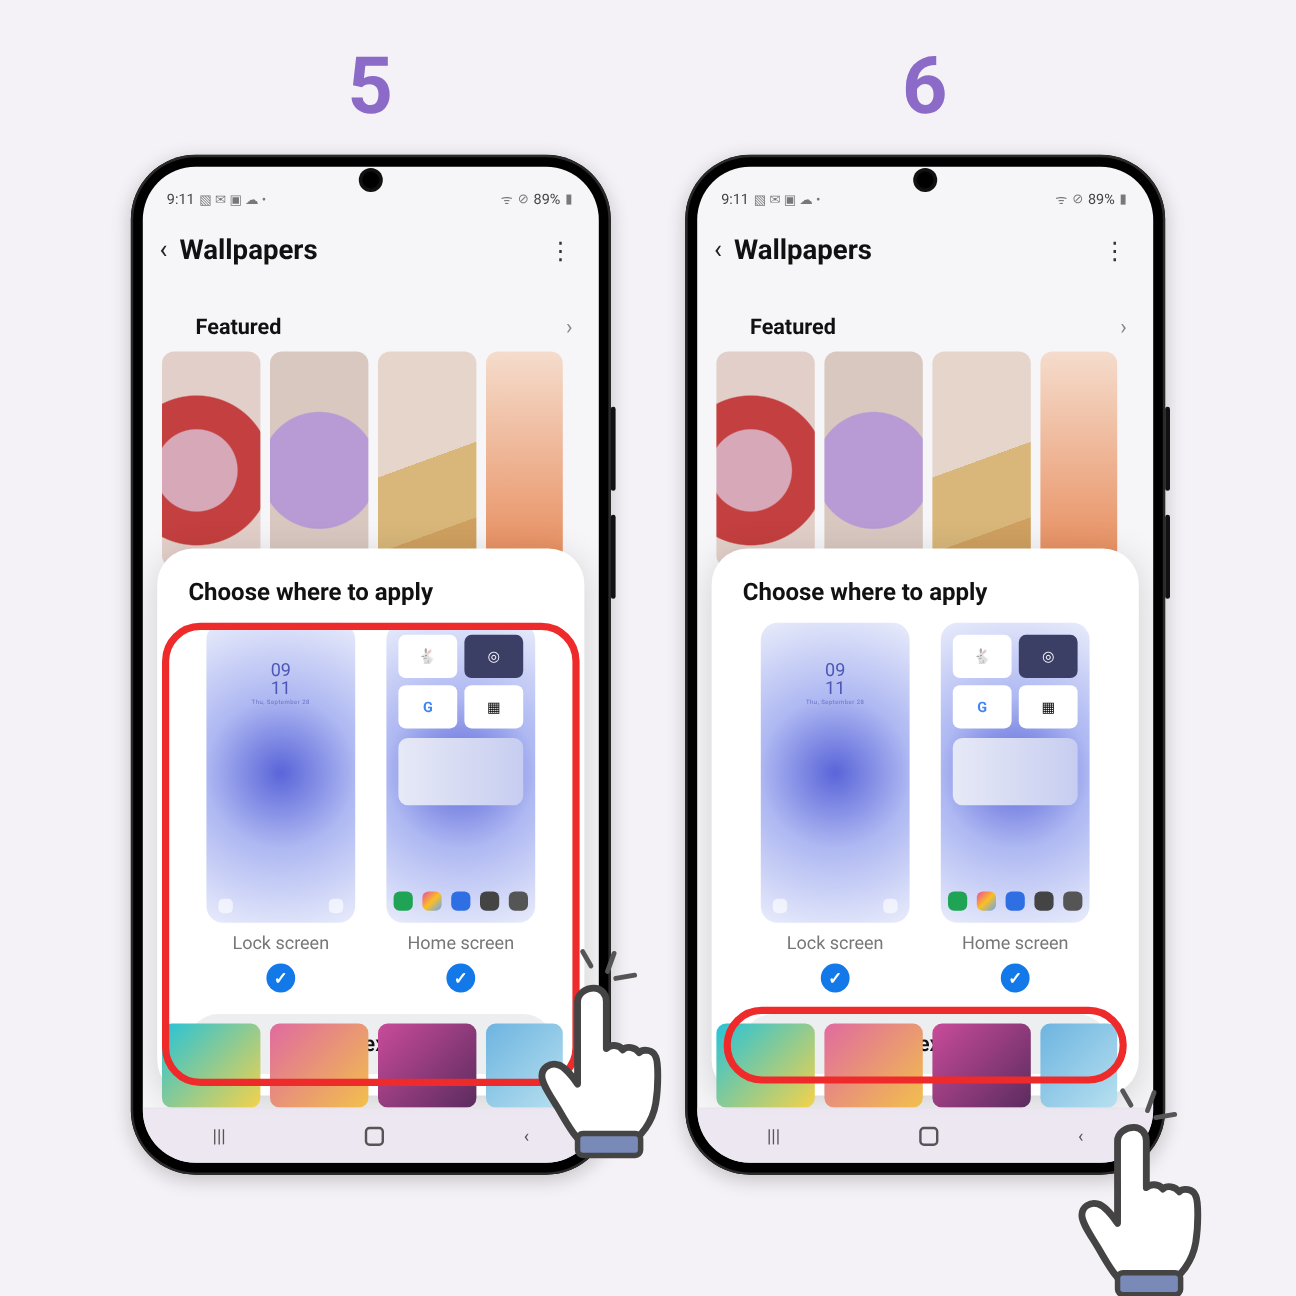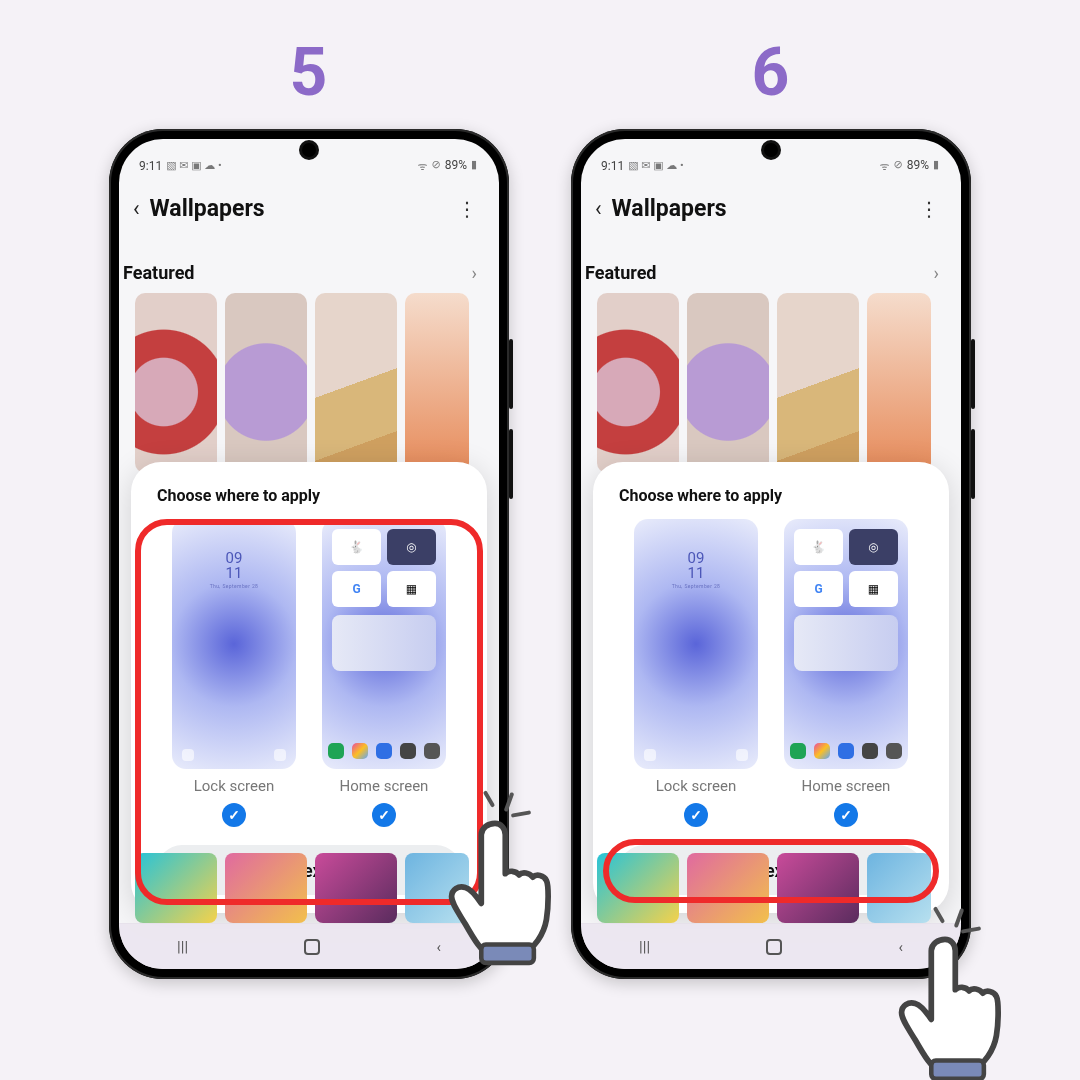--- a/index.html
+++ b/index.html
@@ -65,36 +65,37 @@
 
   .status-bar {
     height: 34px;
     display: flex;
     align-items: flex-end;
     justify-content: space-between;
     padding: 0 22px 0 20px;
     font-size: 12px;
     color: #444;
   }
-  .status-left, .status-right { display:flex; gap:4px; }
+  .status-left, .status-right { display:flex; align-items:center; gap:4px; }
   .sb-ico { font-size: 11px; opacity:.7; }
 
   .title-bar {
     display:flex;
     align-items:center;
     gap:10px;
     padding: 22px 18px 6px 14px;
   }
   .title-bar .back { font-size: 22px; color:#222; }
   .title-bar .title { font-size: 23px; font-weight: 700; color:#111; flex:1; }
   .title-bar .more { font-size: 20px; color:#333; padding-right:4px; }
 
   .section-row {
     display:flex; align-items:center; justify-content:space-between;
-    padding: 34px 22px 10px 4px;
+    padding: 34px 22px 10px 19px;
+    margin-left: 25px;
   }
   .section-row .label { font-weight:700; font-size:18px; color:#111; }
   .section-row .chev { color:#888; font-size:18px; }
 
   .thumbs { display:flex; gap:8px; padding:0 16px; }
   .thumb {
     width: 82px; height: 180px;
     border-radius: 10px;
     flex-shrink:0;
   }
@@ -112,21 +113,21 @@
 
   
   .sheet {
     position: absolute;
     left: 12px; right: 12px; bottom: 56px;
     background: #fff;
     border-radius: 30px;
     padding: 24px 16px 18px 16px;
     box-shadow: 0 6px 30px rgba(0,0,0,0.15);
   }
-  .sheet-title { font-size: 16px; font-weight:700; color:#111; padding:0 8px 14px 10px; }
+  .sheet-title { font-size: 20px; font-weight:700; color:#111; padding:0 8px 14px 10px; }
   .options { display:flex; justify-content:center; gap:26px; }
   .opt { display:flex; flex-direction:column; align-items:center; gap:8px; }
 
   .preview {
     width: 124px; height: 250px;
     border-radius: 14px;
     background: radial-gradient(circle at 50% 50%, #5a65d9 0%, #aeb8f2 45%, #e9ecfb 100%);
     position: relative;
     overflow:hidden;
   }

